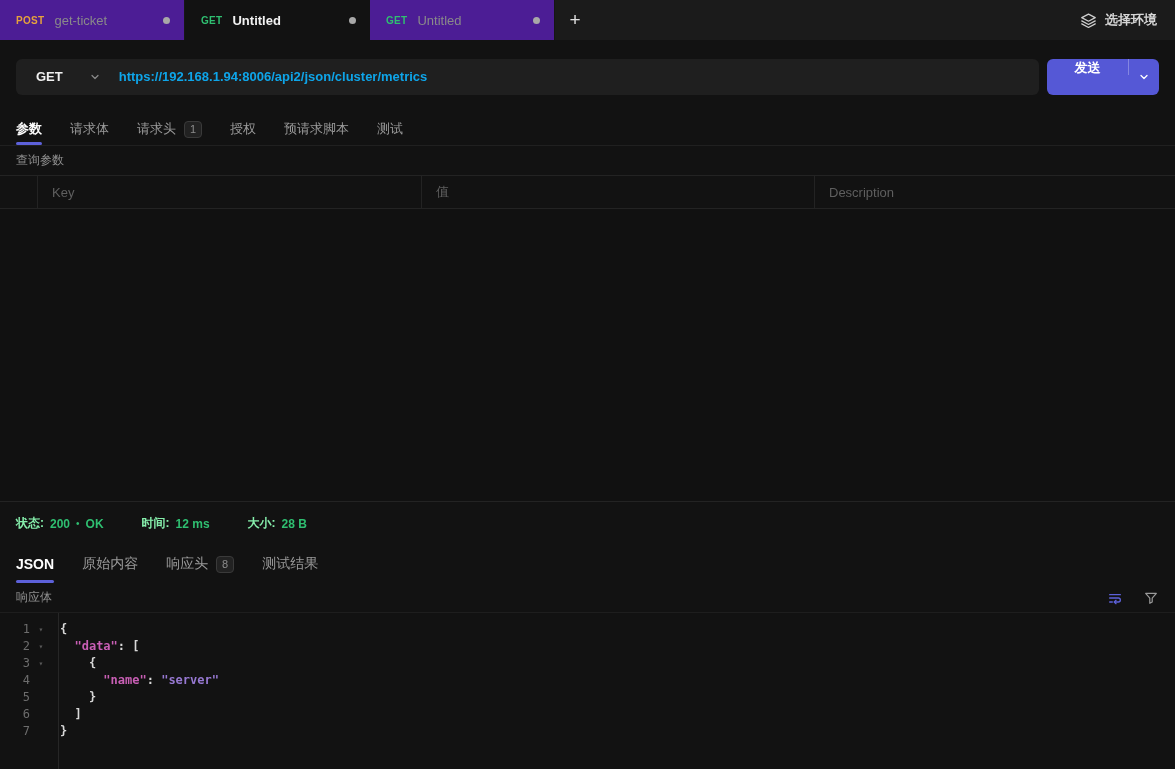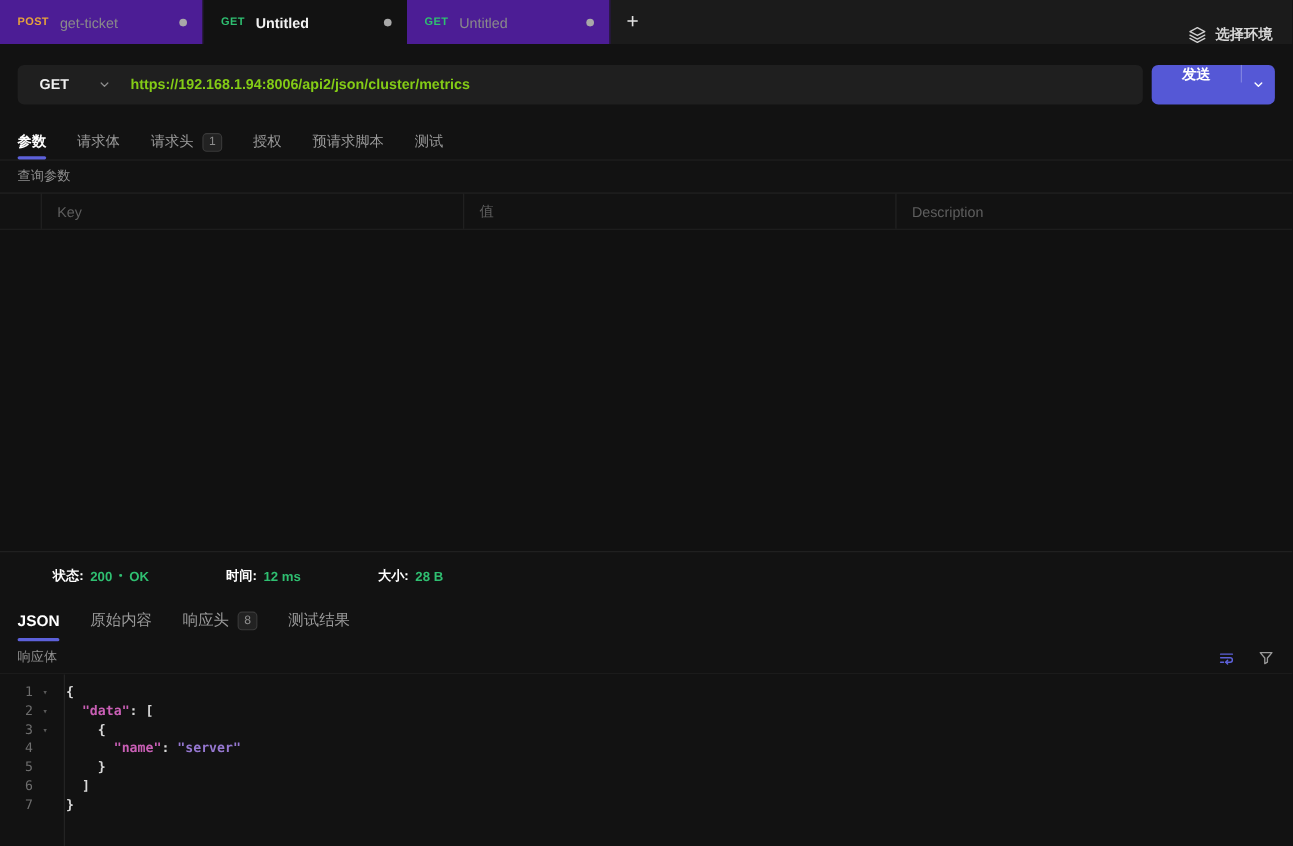--- a/index.html
+++ b/index.html
@@ -24,37 +24,37 @@
   .wintab .method.get  { color:#2fbf71; }
   .wintab .tname { font-size:13px; color:#8a8a8a; font-weight:400; }
   .wintab.active .tname { color:#f2f2f2; font-weight:700; }
   .wintab .dot { width:7px; height:7px; border-radius:50%; background:#a8a8a8; margin-left:auto; }
   .new-tab {
     width:40px; background:transparent; border:none; color:#e0e0e0; font-size:19px;
     cursor:pointer; display:flex; align-items:center; justify-content:center;
   }
   .spacer { flex:1; }
   .env {
-    display:flex; align-items:flex-end; gap:8px; margin-right:18px; cursor:pointer;
+    display:flex; align-items:center; gap:8px; margin-right:18px; cursor:pointer;
     color:#d6d6d6; font-size:13px; font-weight:600;
   }
   .env svg { width:17px; height:17px; stroke:#cfcfcf; }
 
   
   .url-row { height:73px; display:flex; align-items:center; padding:0 16px; gap:8px; flex:none; }
   .url-box {
     flex:1; height:36px; background:#1f1f1f; border-radius:6px;
     display:flex; align-items:center;
   }
   .method-select { display:flex; align-items:center; gap:26px; padding:0 18px 0 20px; cursor:pointer; }
   .method-select .mtxt { font-size:13px; font-weight:700; color:#f0f0f0; }
   .method-select svg { width:12px; height:12px; stroke:#8a8a8a; }
   .url-input {
     flex:1; background:transparent; border:none; outline:none;
-    color:#84cc16; font-size:13px; font-weight:700;
+    color:#0ea5e9; font-size:13px; font-weight:700;
     font-family:"Liberation Sans", sans-serif; padding-right:12px;
   }
   .send {
     width:112px; height:36px; background:#5558d6; border:none; border-radius:6px;
     display:flex; cursor:pointer; color:#fff;
   }
   .send .slabel { flex:1; text-align:center; font-size:13px; font-weight:700; color:#fff; }
   .send .sdiv { width:1px; height:16px; background:rgba(255,255,255,.28); }
   .send .scaret { width:30px; display:flex; align-items:center; justify-content:center; }
   .send svg { width:12px; height:12px; stroke:#fff; }
@@ -87,21 +87,21 @@
   .cell.desc  { flex:1; }
 
   .empty-area { flex:1; background:#111111; }
 
   
   .status-row {
     height:44px; border-top:1px solid #232323; display:flex; align-items:center;
     padding:0 16px; font-size:12px; flex:none;
   }
   .sgroup { display:flex; align-items:center; gap:6px; margin-right:38px; }
-  .slab { color:#ffffff; font-weight:600;margin-left:32px; }
+  .slab { color:#86efac; font-weight:600; }
   .sval { color:#2fbf71; font-weight:700; }
   .sdot { color:#2fbf71; font-size:10px; }
 
   .body-row {
     height:30px; display:flex; align-items:center; padding:0 16px;
     font-size:12px; color:#8f8f8f; flex:none; border-bottom:1px solid #1e1e1e;
   }
   .body-icons { margin-left:auto; display:flex; align-items:center; gap:20px; }
   .body-icons svg { width:16px; height:16px; cursor:pointer; }
   .wrap-ic { stroke:#5d61da; }

